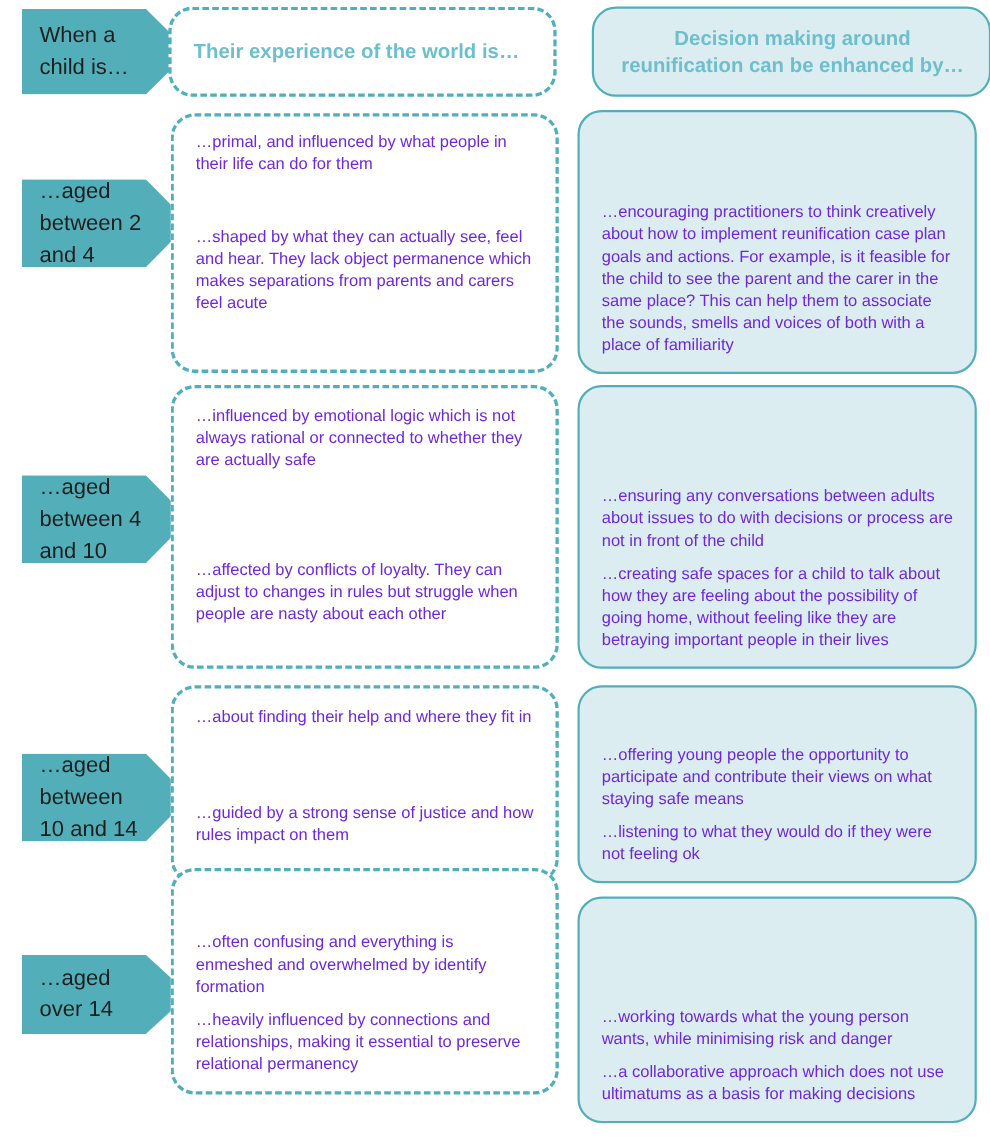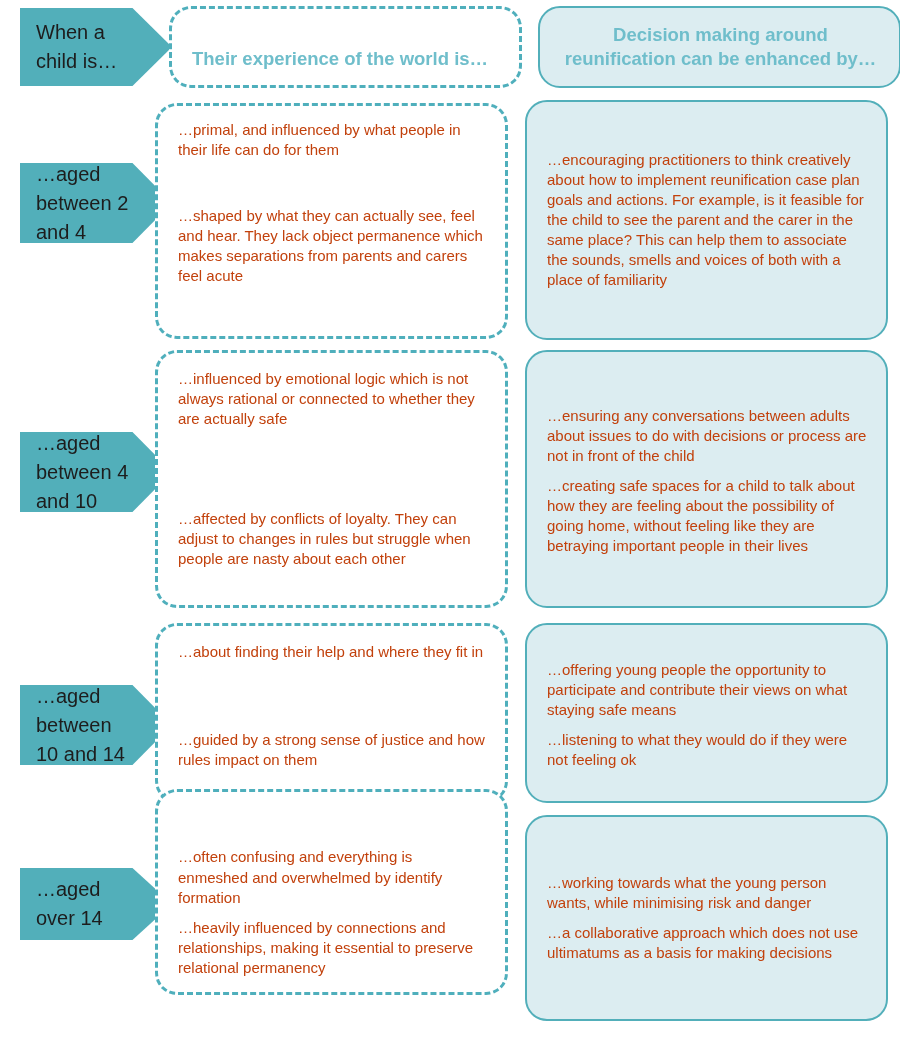--- a/index.html
+++ b/index.html
@@ -60,21 +60,21 @@
   
   .solid-card {
     position: absolute;
     box-sizing: border-box;
     background: #DCEDF1;
     border: 2.5px solid #52AFBA;
     border-radius: 22px;
     padding: 14px 18px 14px 20px;
     display: flex;
     flex-direction: column;
-    justify-content: center;
+    justify-content: flex-end;
   }
 
   
   .header-title {
     font-size: 18.5px;
     font-weight: bold;
     color: #6FBECB;
     line-height: 1.32;
     text-align: left;
     width: 100%;
@@ -84,38 +84,38 @@
   }
   .header-card {
     justify-content: center;
     align-items: center;
   }
 
   
   .para {
     font-size: 15px;
     line-height: 1.34;
-    color: #c2410c;
+    color: #6d28d9;
     margin: 0;
   }
   .para + .para {
     margin-top: 10px;
   }
 </style>
 </head>
 <body>
 
 <div id="matrix">
 
   <div class="arrow" style="left:20px; top:8px; width:152px; height:78px;">
     <span class="arrow-label">When a
 child is…</span>
   </div>
 
-  <div class="dashed-card header-card" style="left:169px; top:6px; width:353px; height:82px;justify-content:flex-end;">
+  <div class="dashed-card header-card" style="left:153px; top:6px; width:353px; height:82px;">
     <div class="header-title">Their experience of the world is…</div>
   </div>
 
   <div class="solid-card header-card" style="left:538px; top:6px; width:363px; height:82px;">
     <div class="header-title centered">Decision making around</div>
     <div class="header-title centered">reunification can be enhanced by…</div>
   </div>
 
   <div class="arrow" style="left:20px; top:163px; width:152px; height:80px;">
     <span class="arrow-label">…aged

